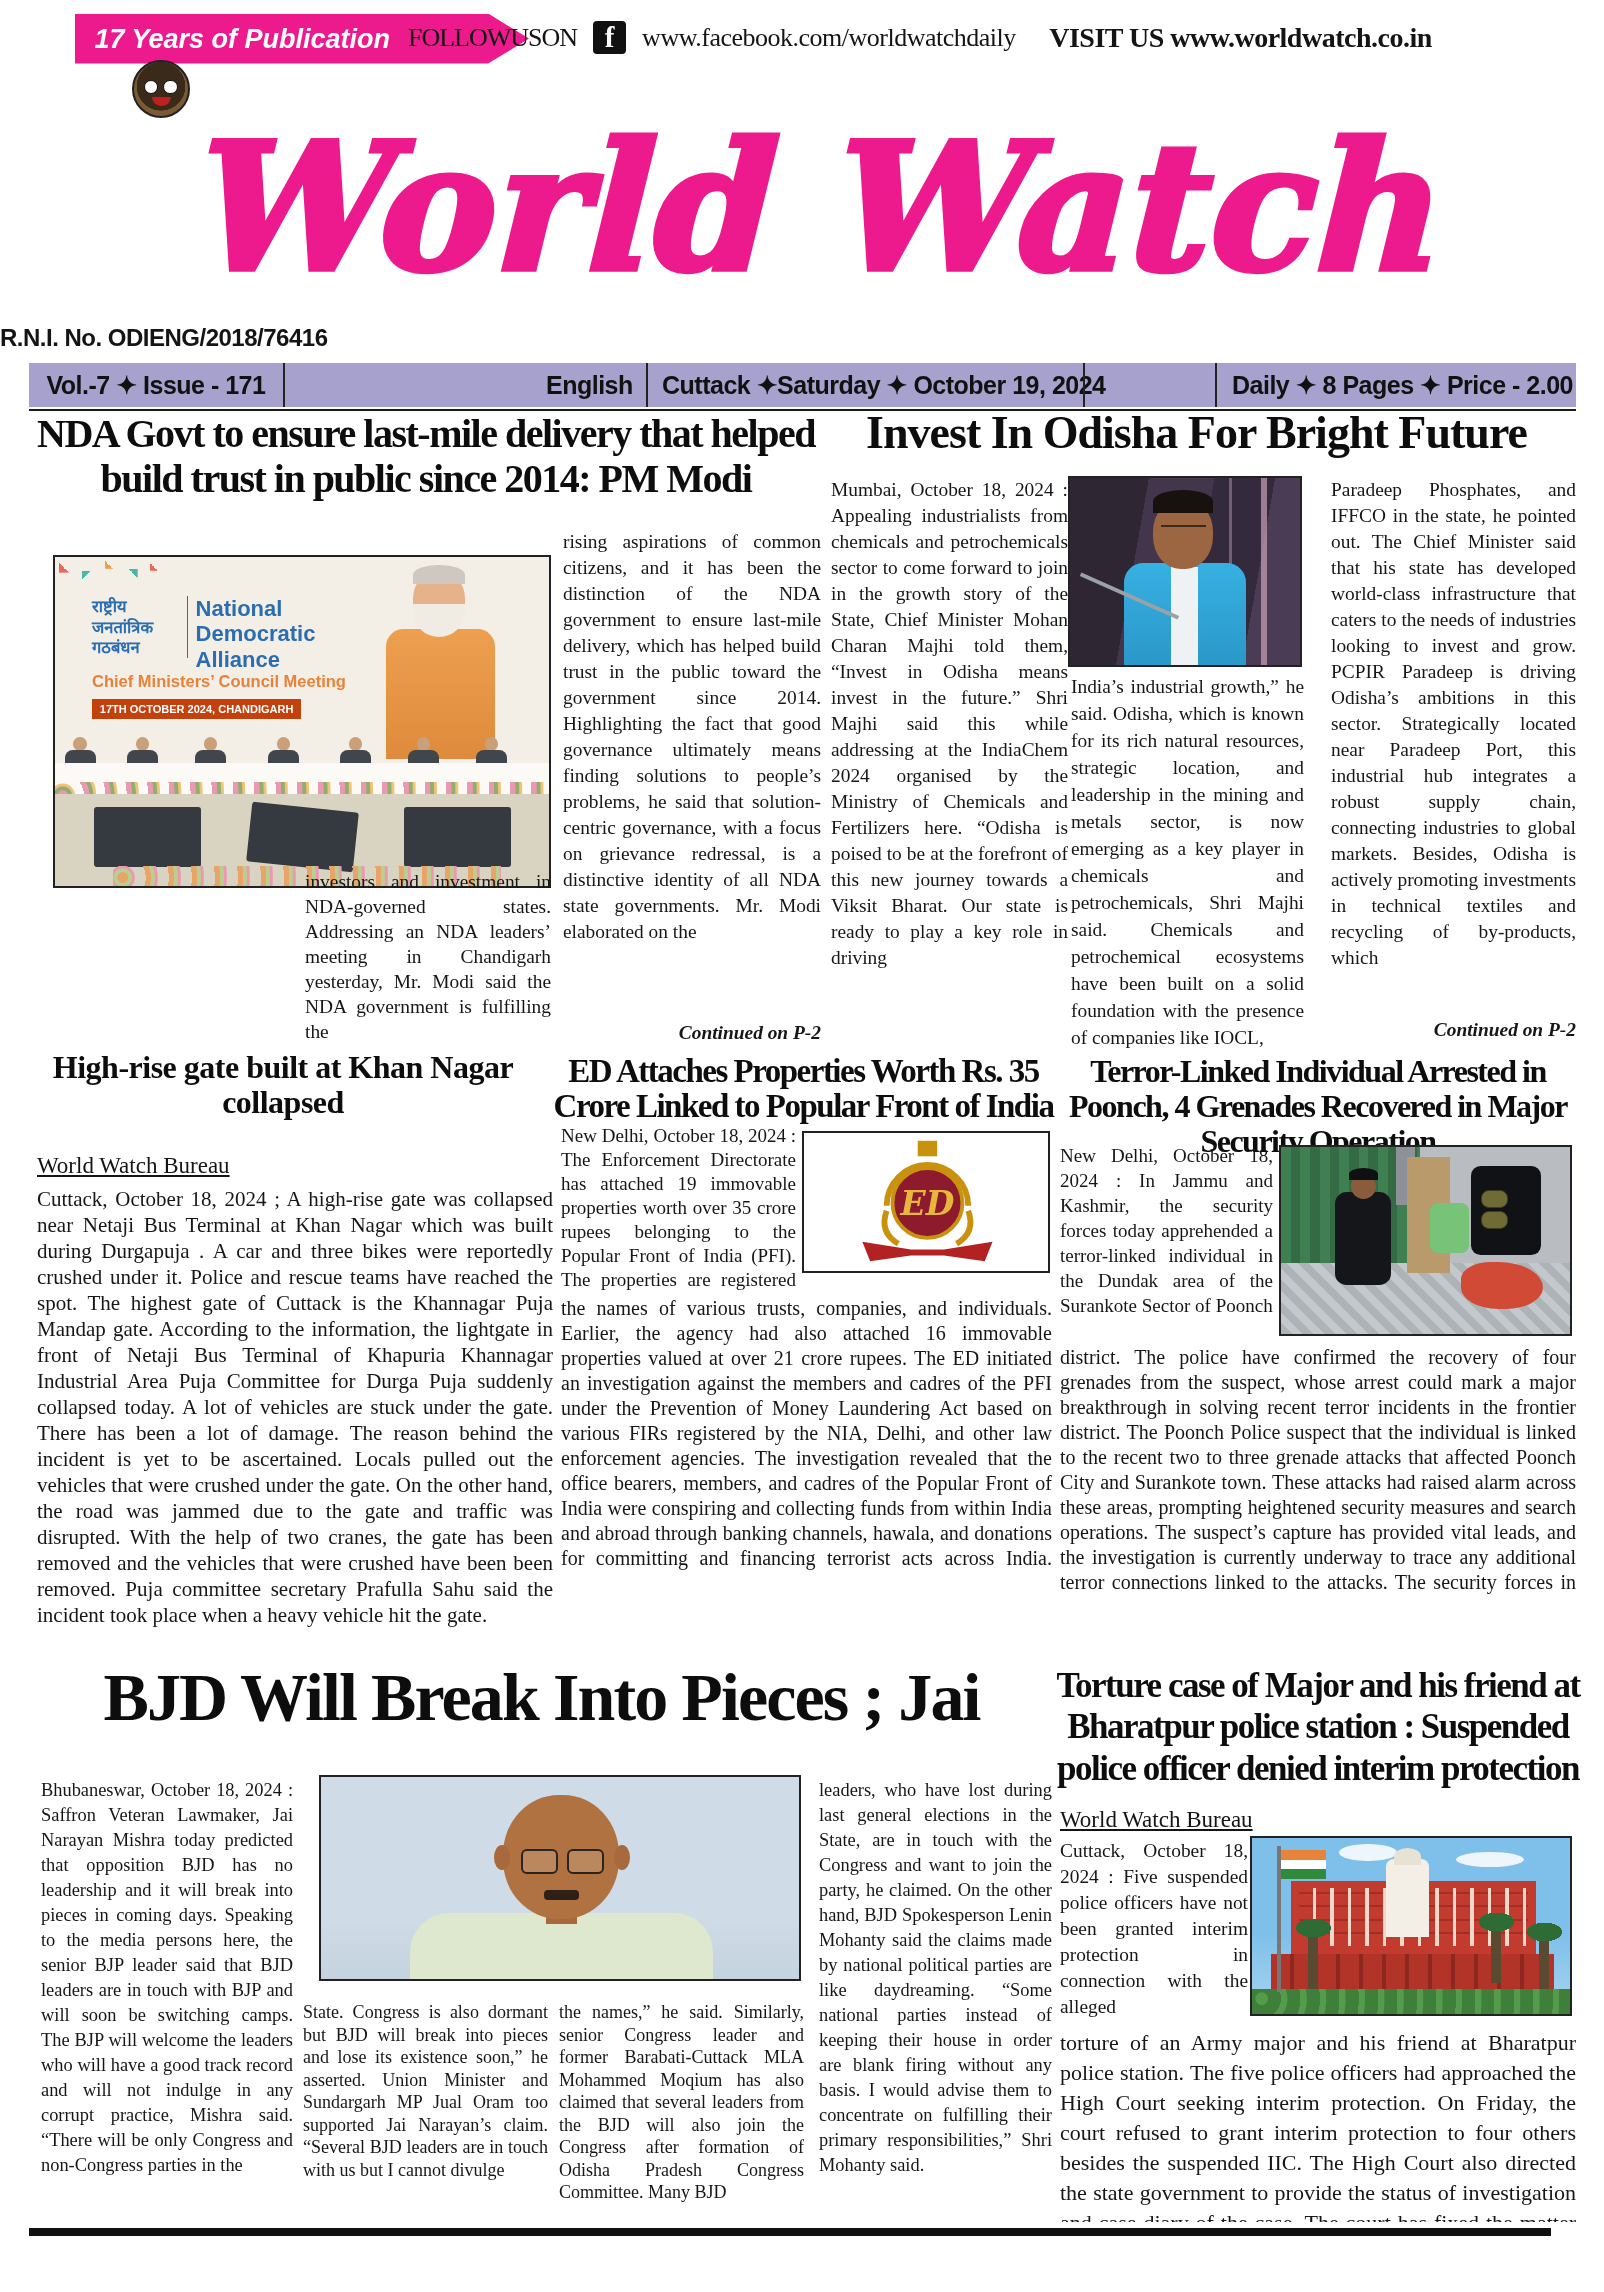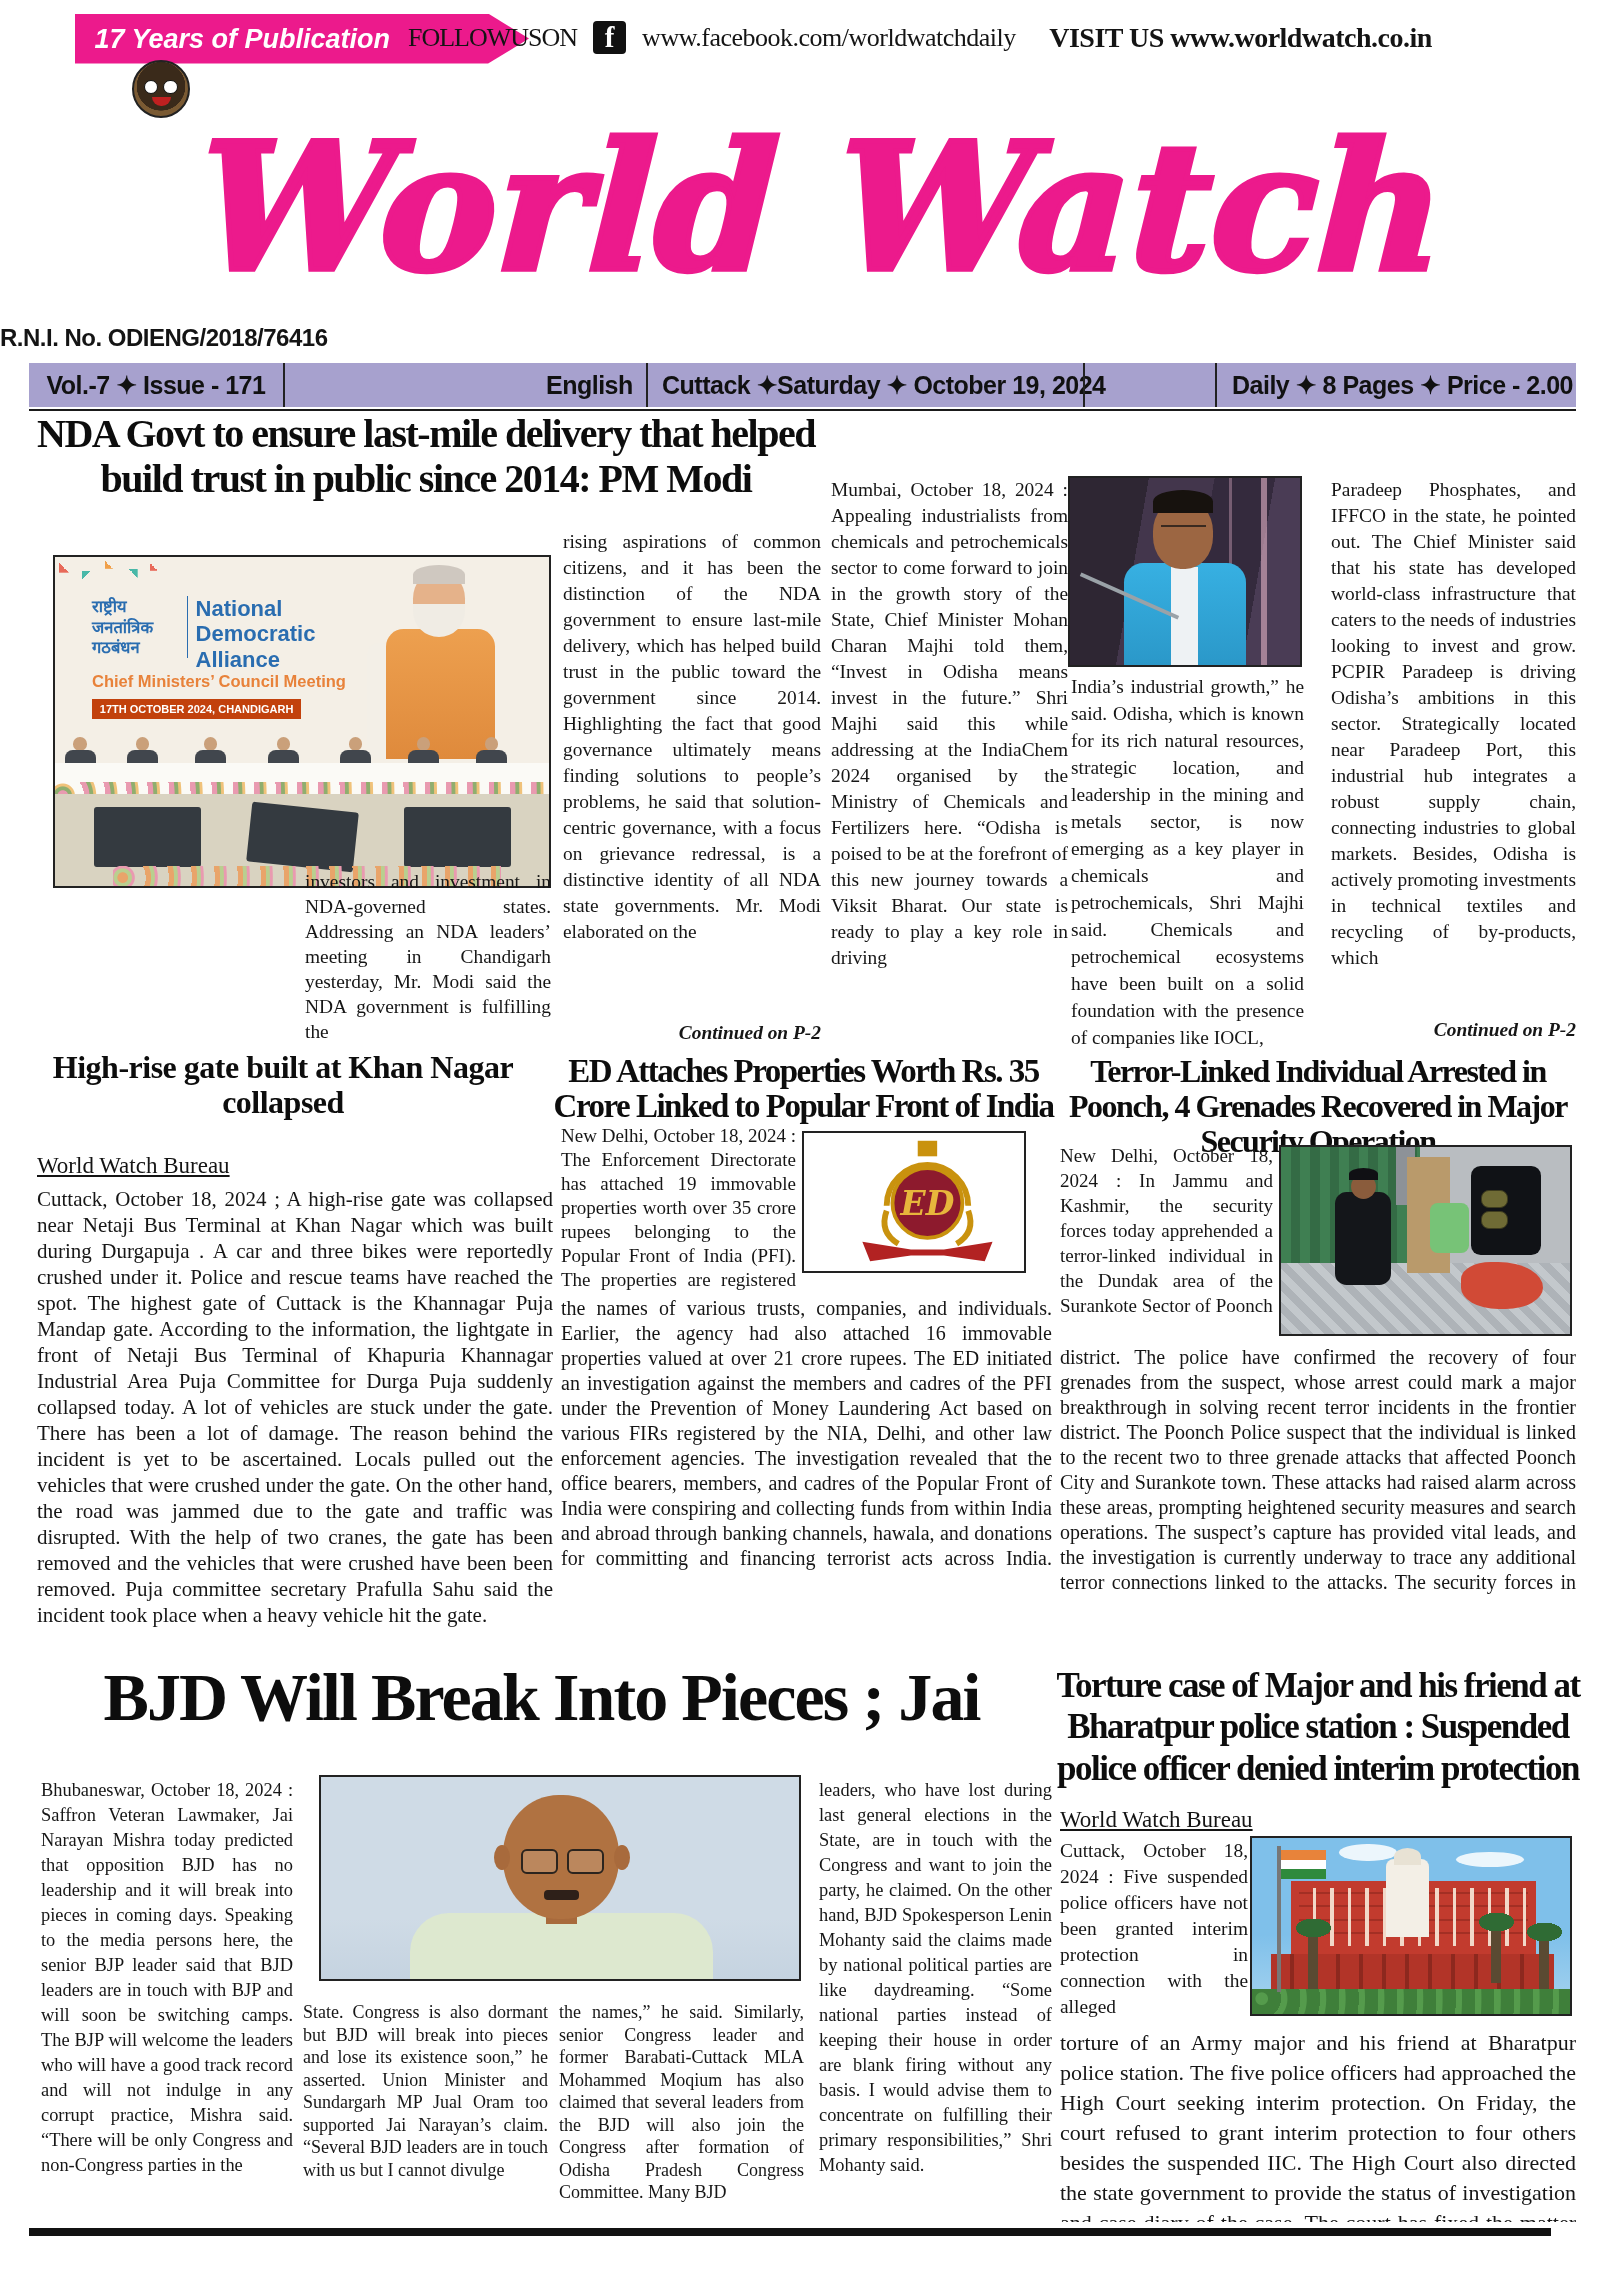--- a/index.html
+++ b/index.html
@@ -89,21 +89,21 @@
   .mj-stripe{position:absolute;right:33px;top:0;width:5.8px;height:100%;background:#caa0b4;opacity:.7;}
   .mj-stripe2{position:absolute;right:68px;top:0;width:2.9px;height:100%;background:#b890a8;opacity:.5;}
   .mj-head{position:absolute;left:83px;top:21.3px;width:60px;height:70px;border-radius:46%;background:#9c6642;}
   .mj-hair{position:absolute;left:83px;top:11.6px;width:60px;height:23px;border-radius:50% 50% 0 0;background:#17120e;}
   .mj-glass{position:absolute;left:91px;top:47px;width:45px;height:9.7px;border-top:2.9px solid #3a2a20;}
   .mj-vest{position:absolute;left:54px;top:85px;width:122px;height:106px;border-radius:19.4px 19.4px 0 0;
            background:linear-gradient(180deg,#37b0e2,#2a97c8);}
   .mj-shirt{position:absolute;left:101px;top:89px;width:27px;height:102px;background:#eef2f4;}
   .mj-mic{position:absolute;left:5.8px;top:116px;width:107px;height:3.9px;background:#9aa2a8;transform:rotate(24deg);}
   
-  .edphoto{left:802px;top:1131px;width:224px;height:142px;background:#fff;}
+  .edphoto{left:802px;top:1131px;width:248px;height:142px;background:#fff;}
   
   .poonchphoto{left:1279px;top:1145px;width:293px;height:191px;background:#b9bdc1;}
   .pw-wall{position:absolute;left:0;top:0;width:48%;height:100%;
       background:repeating-linear-gradient(90deg,#3f7f52 0 9.7px,#346b45 9.7px 19.4px);}
   .pw-floor{position:absolute;left:0;bottom:0;width:100%;height:38%;
       background:repeating-linear-gradient(45deg,#aeb3b8 0 7.8px,#c3c8cc 7.8px 15.5px);}
   .pw-suspect{position:absolute;left:54px;top:45px;width:56px;height:93px;border-radius:11.6px;background:#14161a;}
   .pw-s-head{position:absolute;left:70px;top:27px;width:25px;height:25px;border-radius:50%;background:#8a5c3c;}
   .pw-s-cap{position:absolute;left:68px;top:21.3px;width:29px;height:11.6px;border-radius:50% 50% 0 0;background:#101014;}
   .pw-officer{position:absolute;left:126px;top:9.7px;width:43px;height:116px;background:#b99a6b;}
@@ -231,20 +231,21 @@
     <div class="nda-floor"></div>
     <div class="panel" style="left:39px"></div>
     <div class="panel" style="left:194px;transform:rotate(6deg)"></div>
     <div class="panel" style="left:349px"></div>
     <div class="nda-flowers2"></div>
   </div>
   <div class="col" style="left:305px;top:869px;width:246px;height:180px;font-size:19.4px;line-height:25px;">investors and investment in NDA-governed states. Addressing an NDA leaders’ meeting in Chandigarh yesterday, Mr. Modi said the NDA government is fulfilling the</div>
   <div class="col" style="left:563px;top:529px;width:258px;height:495px;font-size:19.4px;line-height:26px;">rising aspirations of common citizens, and it has been the distinction of the NDA government to ensure last-mile delivery, which has helped build trust in the public toward the government since 2014. Highlighting the fact that good governance ultimately means finding solutions to people’s problems, he said that solution-centric governance, with a focus on grievance redressal, is a distinctive identity of all NDA state governments. Mr. Modi elaborated on the</div>
   <div class="col cont" style="left:563px;top:1022px;width:258px;font-size:19.4px;">Continued on P-2</div>
 
+  <div class="hl hl-invest">Invest In Odisha For Bright Future</div>
   <div class="col" style="left:831px;top:477px;width:237px;height:574px;font-size:19.4px;line-height:26px;">Mumbai, October 18, 2024 : Appealing industrialists from chemicals and petrochemicals sector to come forward to join in the growth story of the State, Chief Minister Mohan Charan Majhi told them, “Invest in Odisha means invest in the future.” Shri Majhi said this while addressing at the IndiaChem 2024 organised by the Ministry of Chemicals and Fertilizers here.  “Odisha is poised to be at the forefront of this new journey towards a Viksit Bharat. Our state is ready to play a key role in driving</div>
   <div class="photo majhiphoto">
     <div class="mj-stripe"></div>
       <div class="mj-stripe2"></div>
     <div class="mj-vest"></div>
       <div class="mj-shirt"></div>
     <div class="mj-head"></div>
       <div class="mj-hair"></div>
       <div class="mj-glass"></div>
     <div class="mj-mic"></div>

